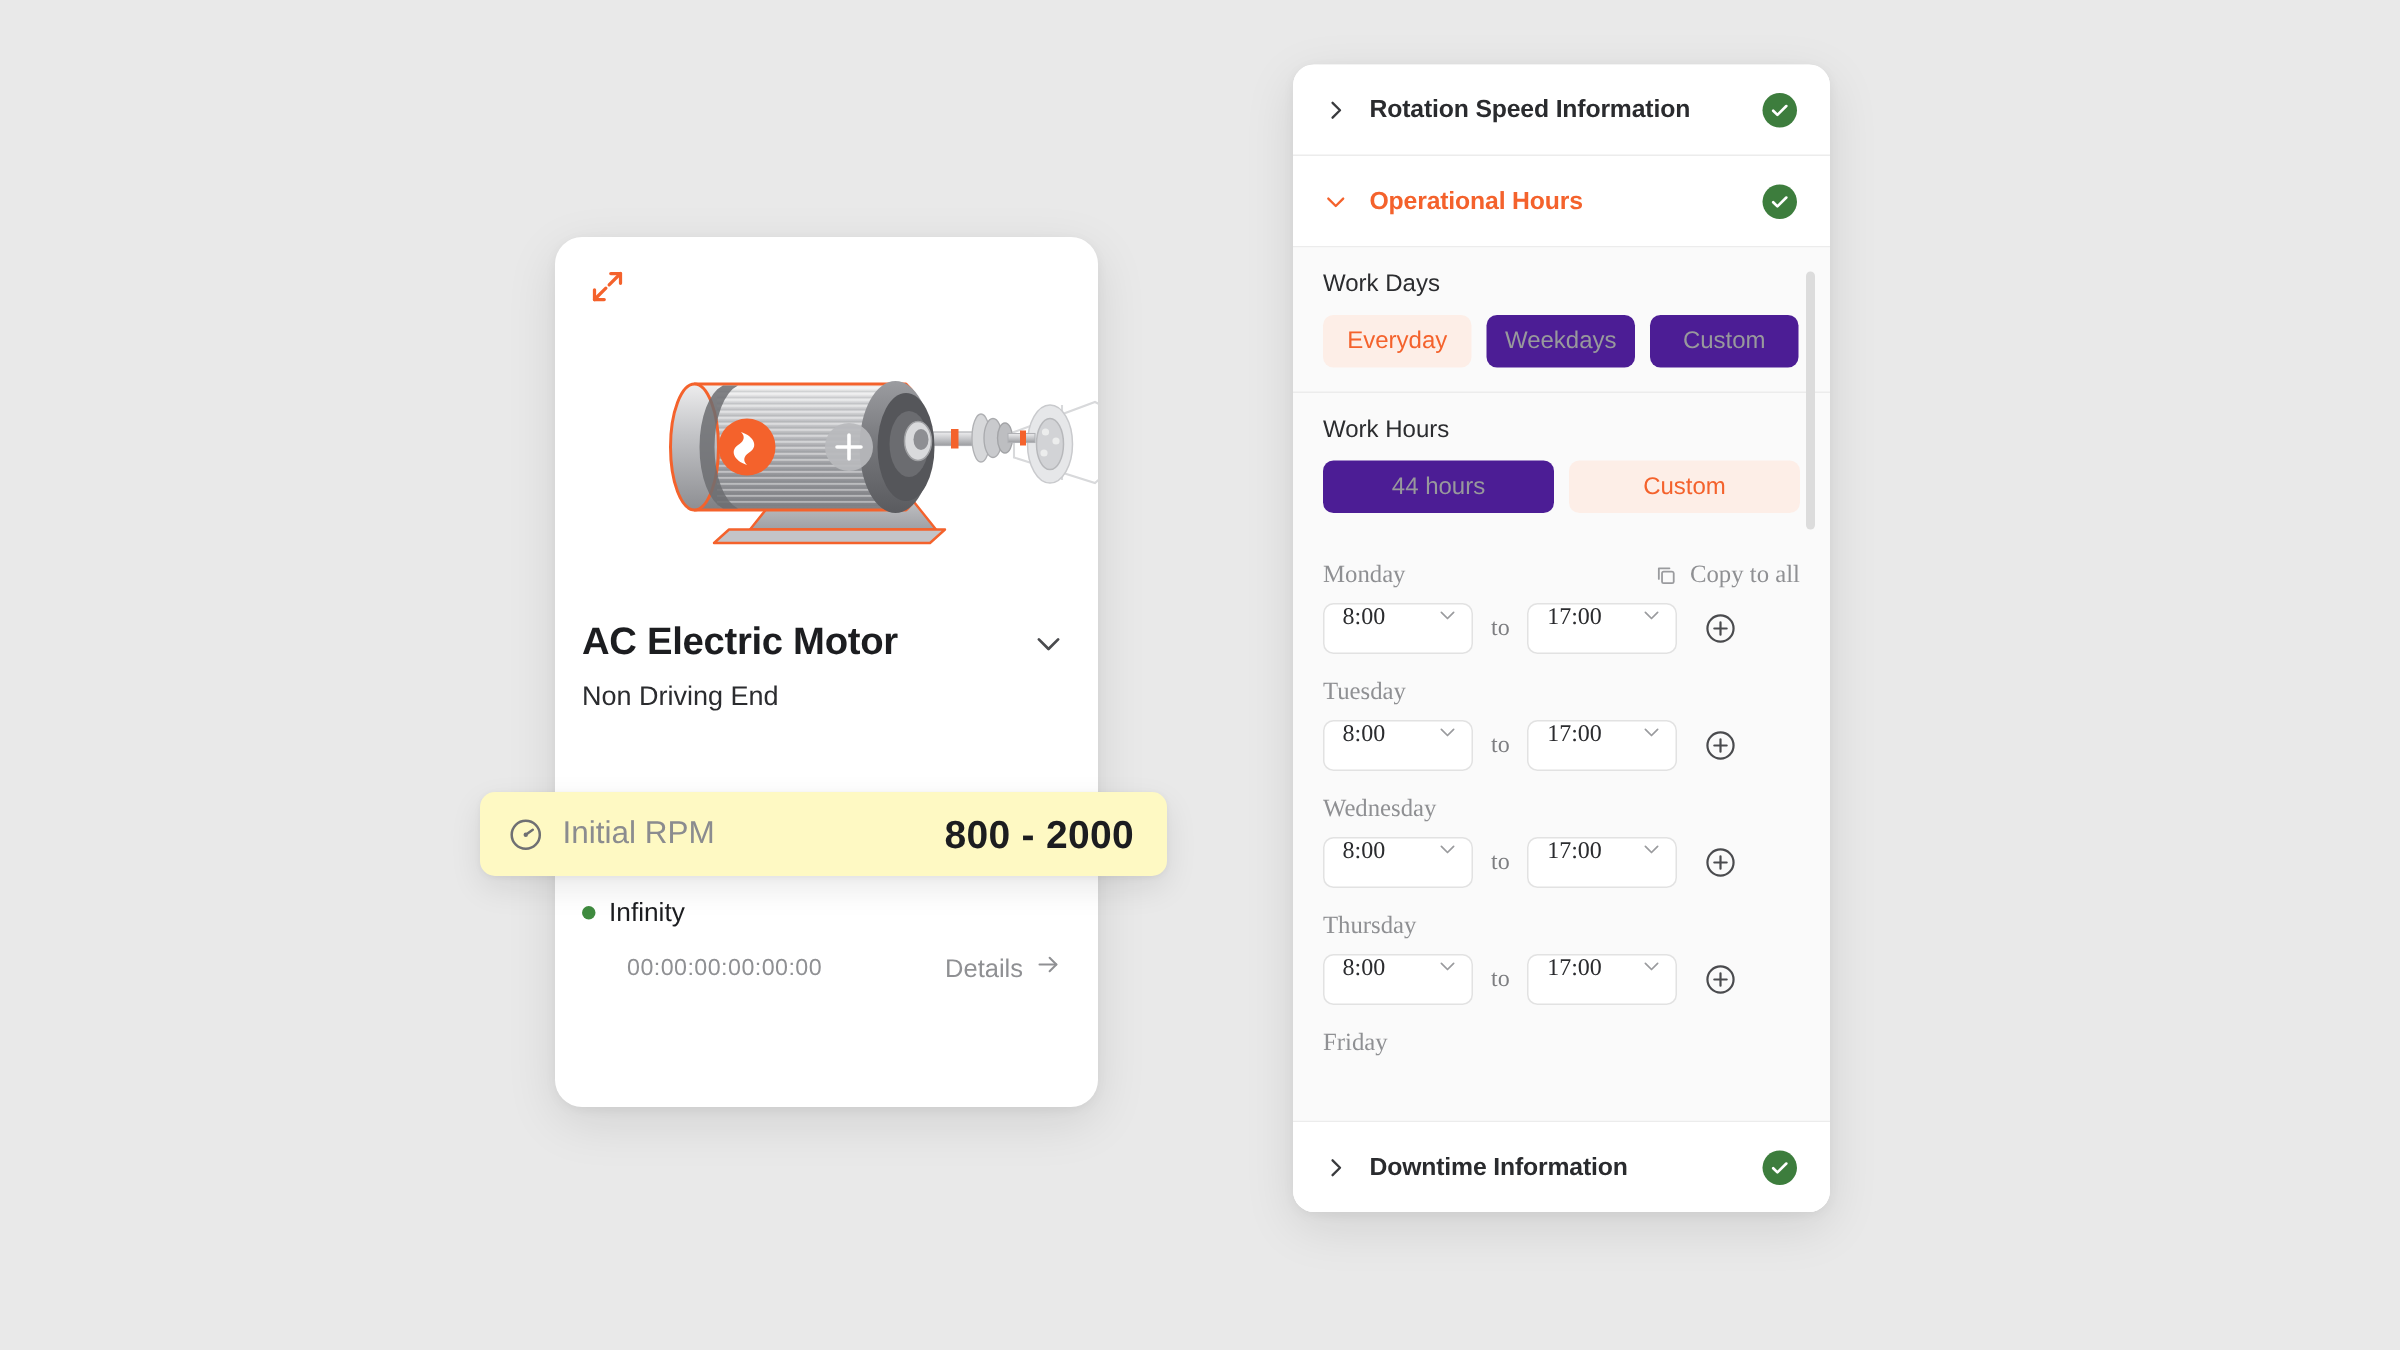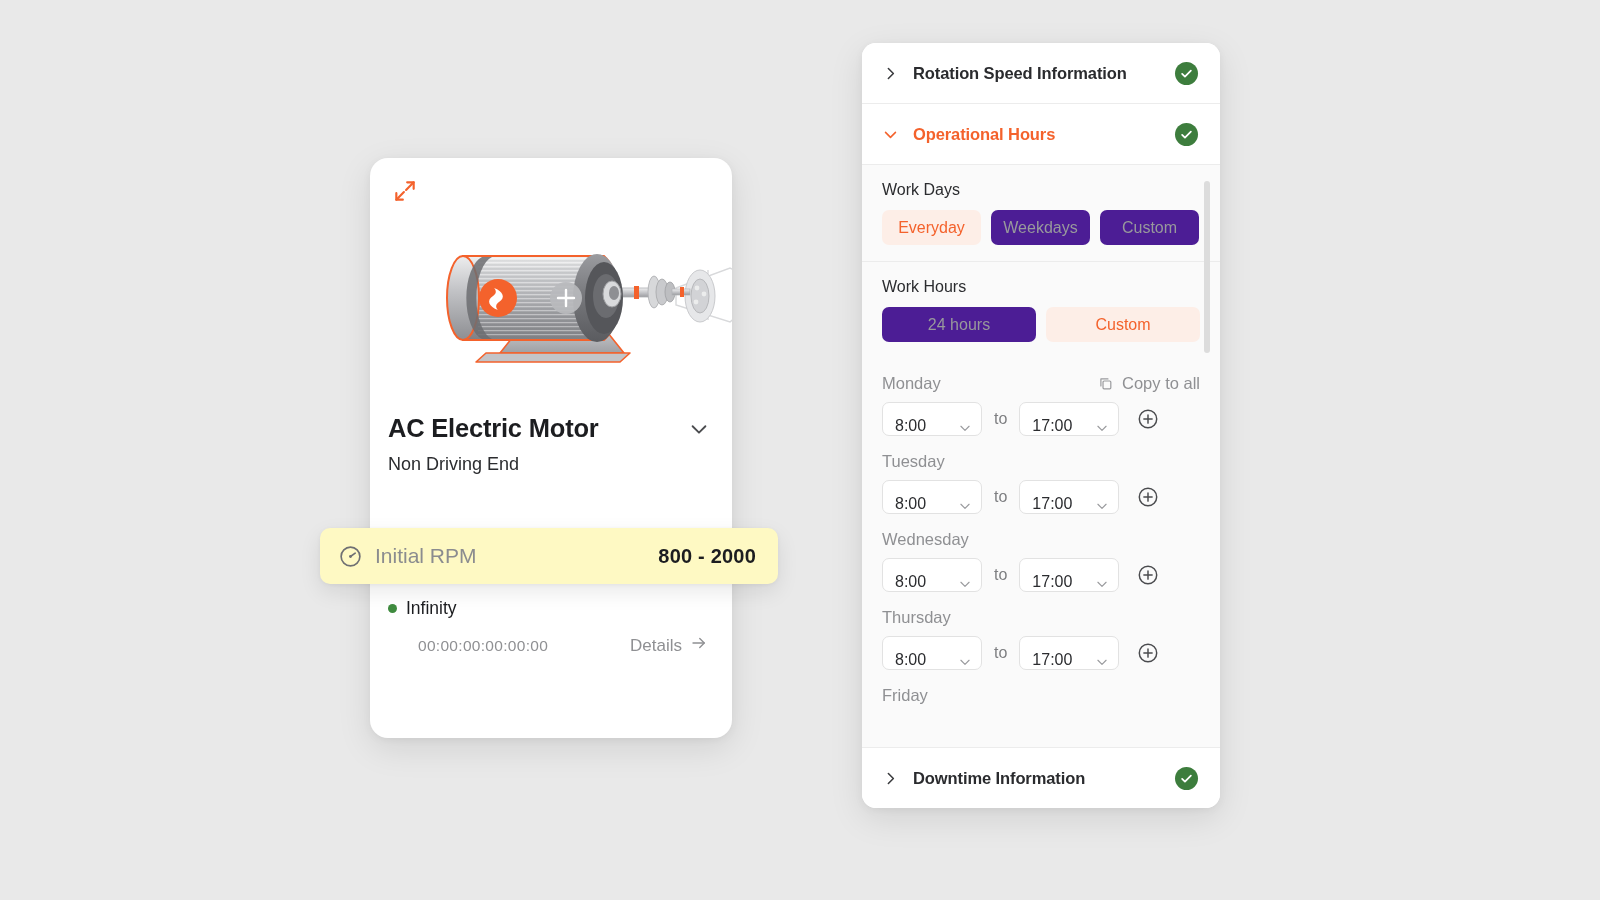--- a/index.html
+++ b/index.html
@@ -57,21 +57,21 @@
     background: #fef9c3;
     border-radius: 10px;
     box-shadow: 0 8px 22px rgba(0,0,0,0.09), 0 1px 4px rgba(0,0,0,0.05);
     display: flex; align-items: center;
     padding: 0 22px 0 18px;
     z-index: 5;
   }
   .gauge-icon { width: 25px; height: 25px; flex: 0 0 auto; }
   .rpm-label { font-size: 21px; color: #8b8c8f; margin-left: 12px; }
   .rpm-value {
-    margin-left: auto; font-size: 20px; font-weight: bold; color: #1c1d20;
+    margin-left: auto; font-size: 26px; font-weight: bold; color: #1c1d20;
     letter-spacing: .2px;
   }
 
   .status-block { position: absolute; left: 18px; top: 440px; width: 326px; }
   .status-row { display: flex; align-items: center; }
   .status-dot {
     width: 9px; height: 9px; border-radius: 50%;
     background: #3f8b3f; margin-right: 9px;
   }
   .status-text { font-size: 17.5px; color: #1c1d20; }
@@ -155,36 +155,36 @@
     display: flex; align-items: center; justify-content: center;
     font-size: 16px; color: #98999c;
     background: #4c1d95; cursor: pointer;
     border: none; font-family: inherit;
   }
   .seg.active { background: #fdeee7; color: #f4622c; }
   .seg.w3 { width: 99px; }
   .seg.w2 { width: 155px; }
   .divider { height: 1px; background: #ececec; margin: 0; }
 
-  .day-block { padding: 0 20px; }
+  .day-block { padding: 0 20px; font-family: Liberation Serif, serif; }
   .day-head {
     display: flex; align-items: center;
     margin-top: 14px; height: 22px;
   }
   .day-name { font-size: 16.5px; color: #8f9093; }
   .copy-all {
     margin-left: auto; display: flex; align-items: center; gap: 8px;
     font-size: 16.5px; color: #8f9093; cursor: pointer;
   }
   .copy-icon { width: 17px; height: 17px; }
   .time-row { display: flex; align-items: center; margin-top: 8px; }
   .time-select {
     width: 100px; height: 34px;
     background: #fff; border: 1px solid #e2e2e2; border-radius: 7px;
-    display: flex; align-items: flex-end;
+    display: flex; align-items: flex-start;
     padding: 0 9px 0 12px;
     cursor: pointer;
   }
   .time-val { font-size: 16px; color: #2b2c2f; }
   .time-chev { margin-left: auto; width: 14px; height: 14px; }
   .to-word { font-size: 16px; color: #7d7e81; margin: 0 12px; }
   .add-btn {
     margin-left: 18px; width: 22px; height: 22px; cursor: pointer;
   }
 </style>
@@ -365,21 +365,21 @@
       <div class="seg-group">
         <button class="seg w3 active">Everyday</button>
         <button class="seg w3">Weekdays</button>
         <button class="seg w3">Custom</button>
       </div>
 
       <div class="divider"></div>
 
       <div class="sec-label">Work Hours</div>
       <div class="seg-group">
-        <button class="seg w2">24 hours</button>
+        <button class="seg w2">44 hours</button>
         <button class="seg w2 active">Custom</button>
       </div>
 
       <div class="day-block">
 
         <div class="day-head">
           <span class="day-name">Monday</span>
           <span class="copy-all">
             <span class="copy-icon">
               <svg viewBox="0 0 24 24" width="17" height="17" fill="none" stroke="#9a9b9e" stroke-width="1.7" stroke-linecap="round" stroke-linejoin="round">

